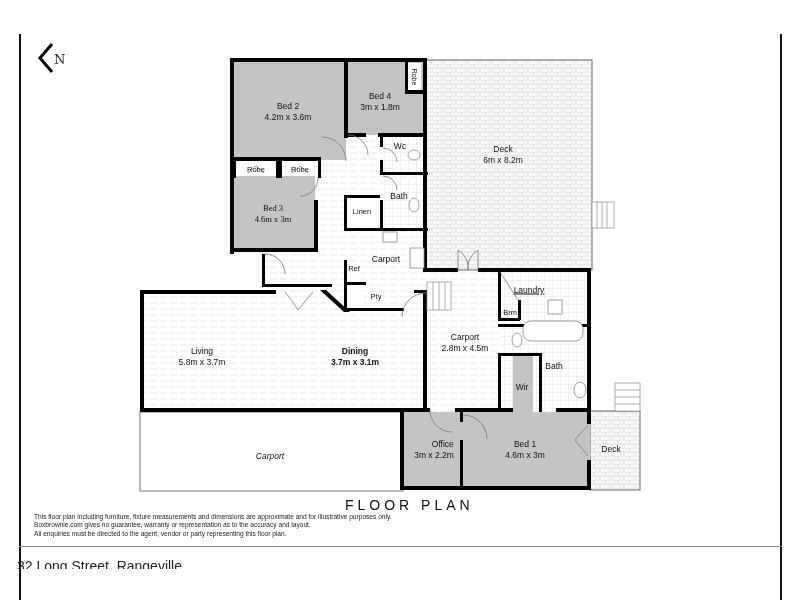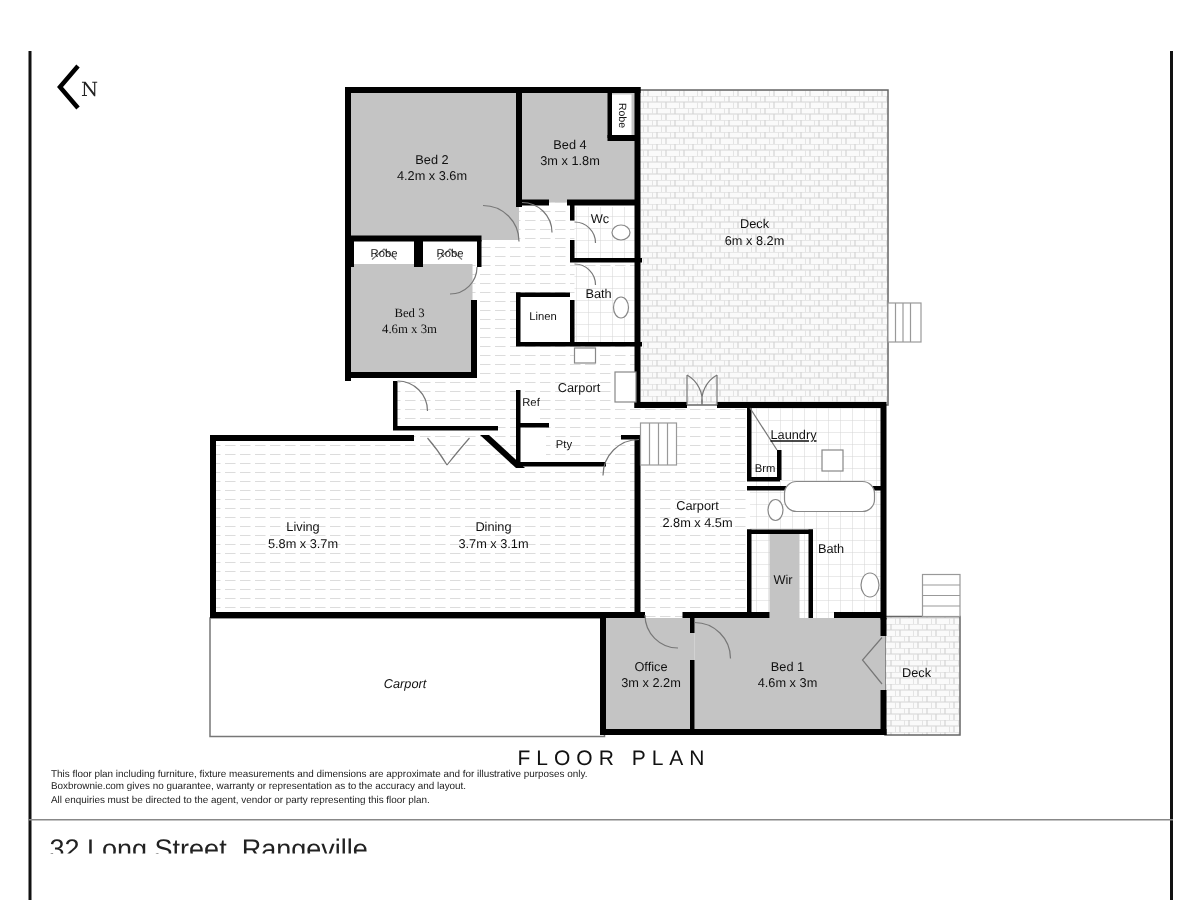--- a/index.html
+++ b/index.html
@@ -8,21 +8,21 @@
   .frame-left { left:19px; top:34px; width:2px; height:566px; background:#111; }
   .frame-right { left:780px; top:34px; width:2px; height:566px; background:#111; }
   .frame-hline { left:19px; top:546px; width:763px; height:1px; background:#888; }
   .north { left:36px; top:40px; width:40px; height:36px; }
   .plan { left:0; top:0; width:800px; height:600px; }
   .label { position:absolute; font-size:8.5px; text-align:center; line-height:11px; color:#111; transform:translate(-50%,-50%); white-space:nowrap; }
   .label.small { font-size:7.5px; }
   .label.rot { transform:translate(-50%,-50%) rotate(90deg); font-size:7px; }
   .title { left:345px; top:497px; font-size:14px; letter-spacing:4px; }
   .disclaimer { left:34px; top:513px; font-size:6.6px; line-height:8.3px; color:#222; }
-  .address { left:33px; top:555px; font-size:18px; color:#222; height:14px; overflow:hidden; line-height:22px; }
+  .address { left:17px; top:555px; font-size:14px; color:#222; height:14px; overflow:hidden; line-height:22px; }
 </style>
 </head>
 <body>
 
 <div class="abs frame-left"></div>
 <div class="abs frame-right"></div>
 <div class="abs frame-hline"></div>
 
 <div class="abs north">
   <svg width="40" height="36" viewBox="0 0 40 36">
@@ -223,26 +223,26 @@
   <div class="label" style="left:465px;top:343px;">
       <div>Carport</div>
       <div>2.8m x 4.5m</div>
     </div>
   <div class="label" style="left:554px;top:366px;"><span>Bath</span></div>
   <div class="label" style="left:522px;top:387px;"><span>Wir</span></div>
   <div class="label" style="left:202px;top:357px;">
       <div>Living</div>
       <div>5.8m x 3.7m</div>
     </div>
-  <div class="label" style="left:329px;top:357px;">
+  <div class="label" style="left:355px;top:357px;font-weight:bold;">
       <div>Dining</div>
       <div>3.7m x 3.1m</div>
     </div>
   <div class="label" style="left:270px;top:456px;font-style:italic;"><span>Carport</span></div>
-  <div class="label" style="left:434px;top:450px;">
+  <div class="label" style="left:434px;top:450px;text-align:right;">
       <div>Office</div>
       <div>3m x 2.2m</div>
     </div>
   <div class="label" style="left:525px;top:450px;text-align:center;">
       <div>Bed 1</div>
       <div>4.6m x 3m</div>
     </div>
   <div class="label" style="left:611px;top:449px;"><span>Deck</span></div>
 </div>
 

